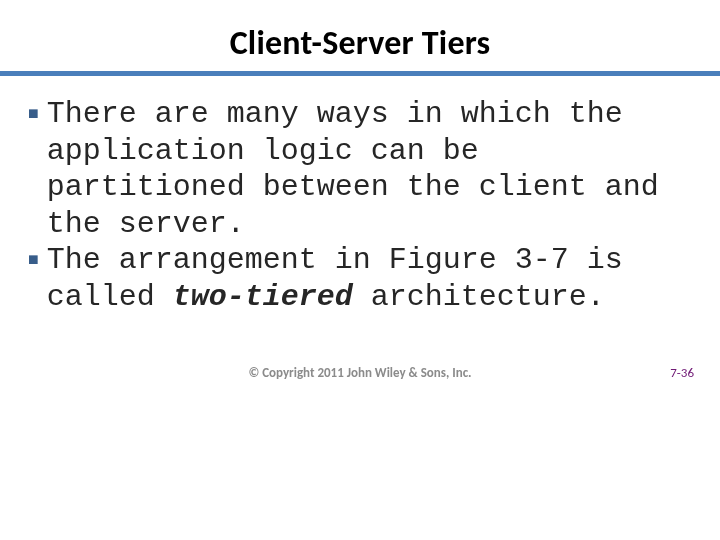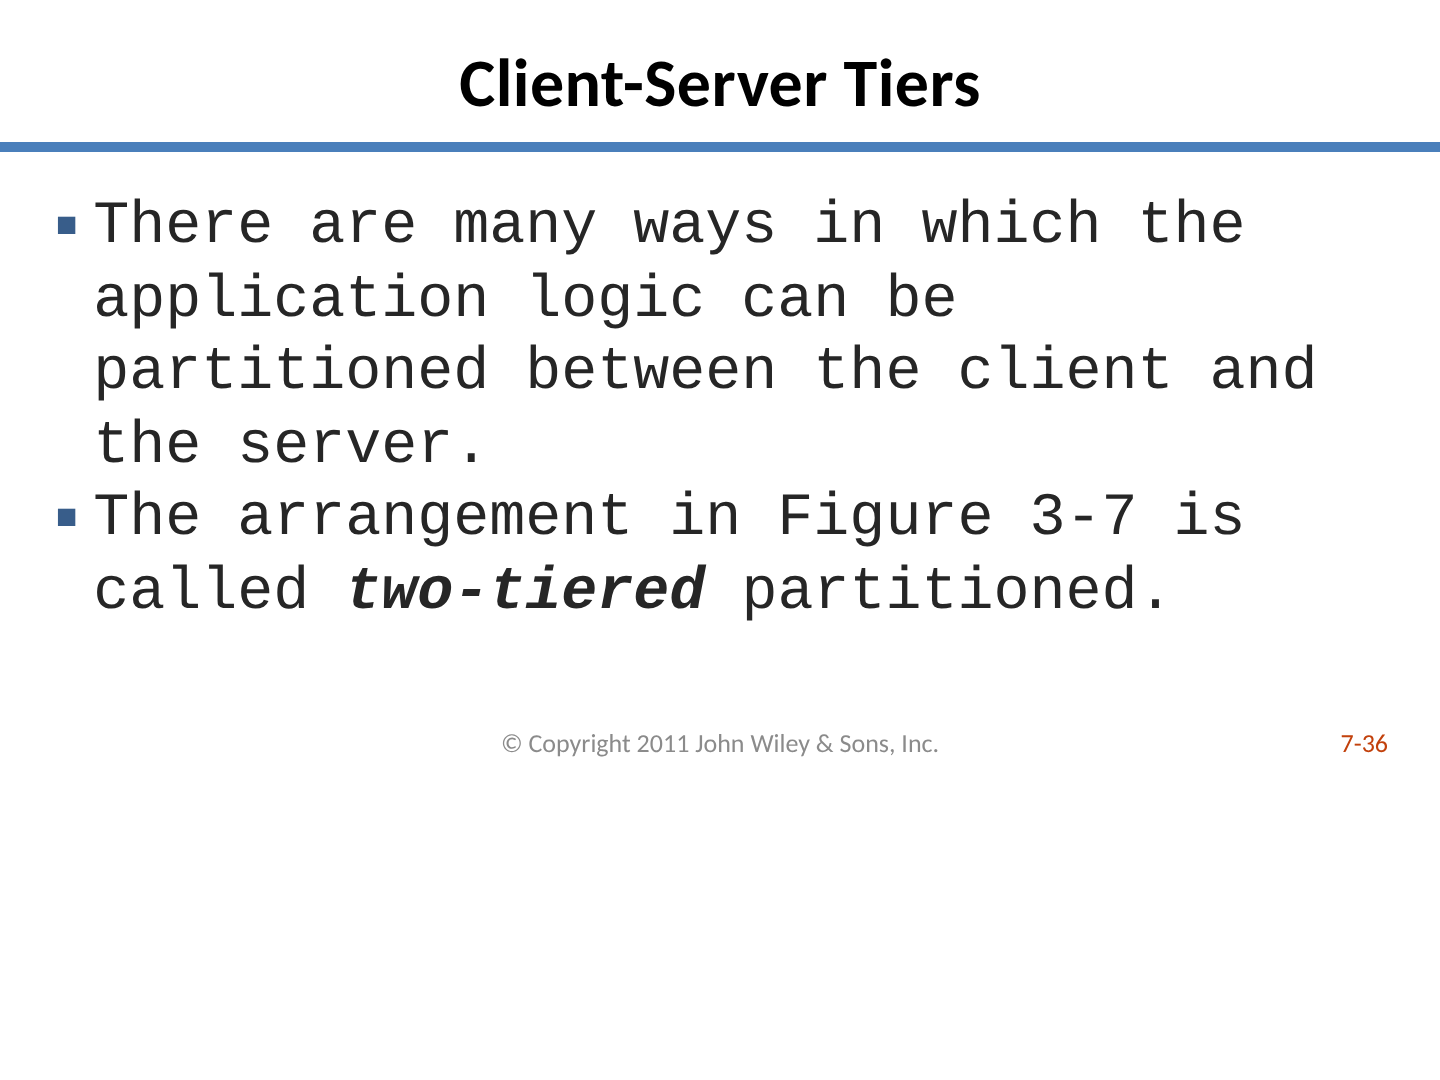--- a/index.html
+++ b/index.html
@@ -60,26 +60,27 @@
     bottom: 20px;
     left: 0;
     width: 720px;
     box-sizing: border-box;
     padding: 0 26px;
     font-size: 13px;
     color: #8b8b8b;
   }
   .copyright {
     text-align: center;
+    font-weight: bold;
   }
   .pagenum {
     position: absolute;
     right: 26px;
     bottom: 0;
-    color: #c2410c;
+    color: #701a75;
   }
   em.tt {
     font-style: italic;
     font-weight: 700;
   }
 </style>
 </head>
 <body>
 
 <div class="slide">
@@ -92,21 +93,21 @@
     <div class="bullet-item">
       <span class="bullet">▪</span>
       <span class="bullet-text">
         <span> There are many ways in which the application logic can be partitioned between the client and the server.</span><em class="tt"></em><span></span>
       </span>
     </div>
 
     <div class="bullet-item">
       <span class="bullet">▪</span>
       <span class="bullet-text">
-        <span>The arrangement in Figure 3-7 is called </span><em class="tt">two-tiered</em><span> partitioned.</span>
+        <span>The arrangement in Figure 3-7 is called </span><em class="tt">two-tiered</em><span> architecture.</span>
       </span>
     </div>
 
   </div>
 
   <div class="footer">
     <div class="copyright">© Copyright 2011 John Wiley &amp; Sons, Inc.</div>
     <div class="pagenum">7-36</div>
   </div>
 

